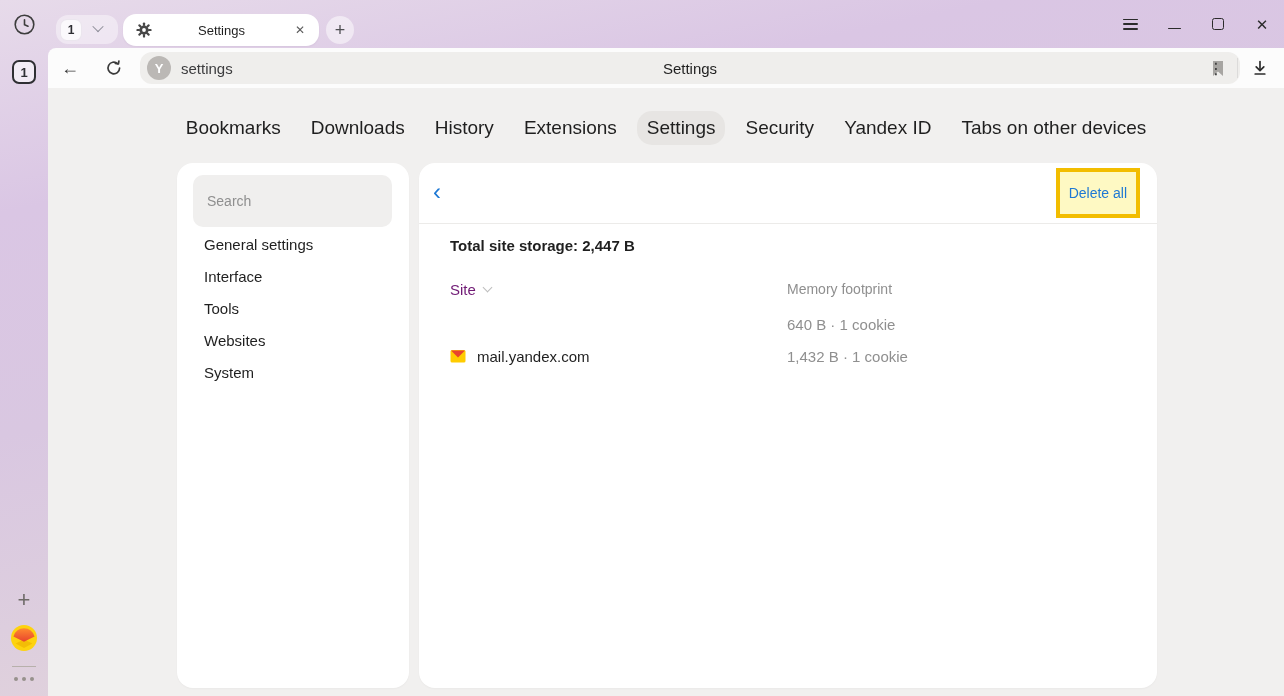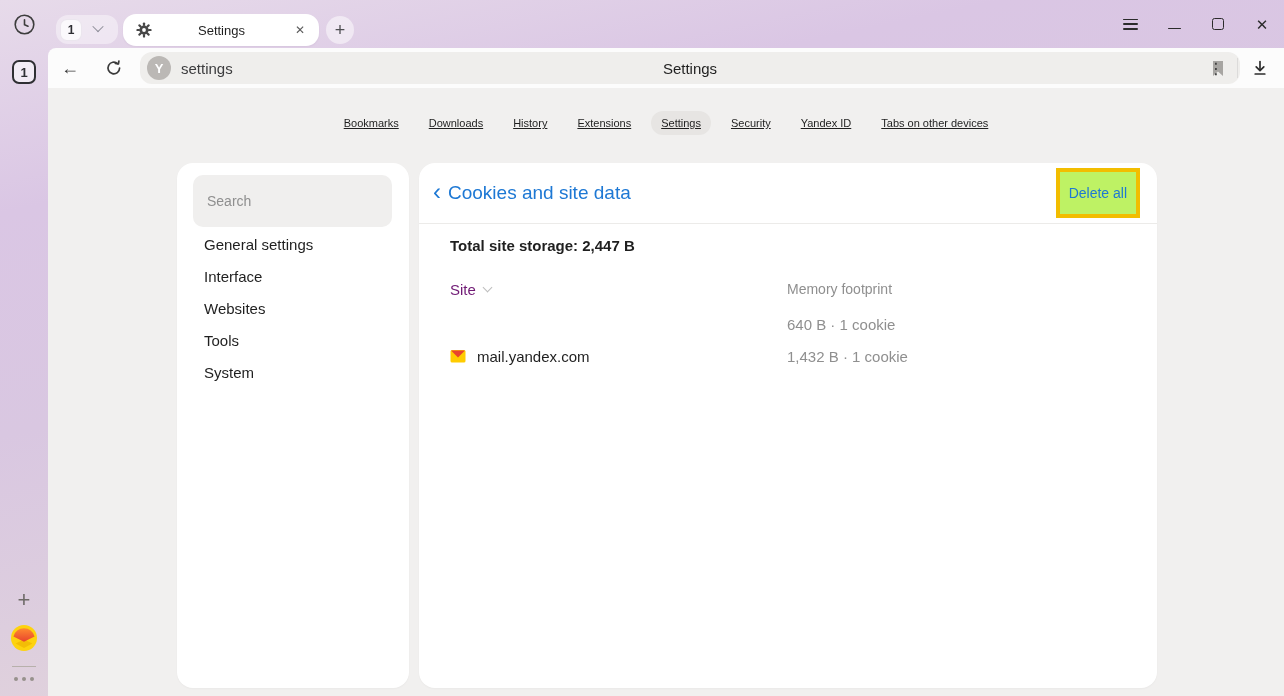--- a/index.html
+++ b/index.html
@@ -62,39 +62,39 @@
     display:flex; align-items:center; justify-content:center; }
   .rail-plus { left:12px; top:540px; width:24px; height:24px; font-size:22px; font-weight:300; color:#6e6a67; }
   .rail-mail { left:11px; top:577px; width:26px; height:26px; }
   .rail-div { left:12px; top:618px; width:24px; height:1px; background:#b7b0ab; }
   .rail-dots { left:12px; top:626px; width:24px; height:10px; display:flex; gap:4px; align-items:center; justify-content:center; }
   .rail-dots i { width:4px; height:4px; border-radius:50%; background:#97918c; }
 
   
   .content { left:48px; top:88px; width:1236px; height:608px; background:#f1f0ef; }
   .navrow { left:0; top:23px; width:1236px; display:flex; justify-content:center; gap:10px; }
-  .nav-item { font-size:11px; color:#1f1f1f; padding:6px 10px; border-radius:15px; white-space:nowrap;text-decoration:underline; }
+  .nav-item { font-size:19px; color:#1f1f1f; padding:6px 10px; border-radius:15px; white-space:nowrap; }
   .nav-item.active { background:#e7e5e3; }
 
   .card { background:#fff; border-radius:16px; box-shadow:0 1px 2px rgba(0,0,0,.03); }
   .side-card { left:129px; top:75px; width:232px; height:525px; }
   .search-box { left:16px; top:12px; width:199px; height:52px; }
   .search-box input { width:100%; height:100%; border:none; outline:none; background:#f0efee;
     border-radius:10px; padding:0 14px; font-size:14px; color:#1f1f1f;
     font-family:"Liberation Sans","DejaVu Sans",sans-serif; }
   .search-box input::placeholder { color:#8f8f8f; }
   .side-list { left:0; top:65px; width:187px; }
   .side-item { height:32px; display:flex; align-items:center; padding-left:27px; font-size:15px; color:#1f1f1f; cursor:default; }
 
   .main-card { left:371px; top:75px; width:738px; height:525px; }
   .panel-header { position:absolute; left:0; top:0; width:738px; height:61px;
     border-bottom:1px solid #ecebe9; display:flex; align-items:center; padding:0 17px 0 14px; }
   .back-chevron { font-size:24px; color:#1d78d4; line-height:1; margin-top:-3px; }
   .panel-title { font-size:19px; font-weight:500; color:#1d78d4; margin-left:7px; }
-  .hl-box { margin-left:auto; border:4px solid #f2bd00; background:#bef264; padding:12px 9px; }
+  .hl-box { margin-left:auto; border:4px solid #f2bd00; background:#fef9c3; padding:12px 9px; }
   .delete-btn { font-size:14px; color:#1d78d4; white-space:nowrap; cursor:pointer; background:none; border:none;
     font-family:"Liberation Sans","DejaVu Sans",sans-serif; }
   .storage-line { left:31px; top:74px; font-size:15px; font-weight:bold; color:#1f1f1f; }
   .thead { left:31px; top:118px; width:676px; height:22px; }
   .th-site { position:absolute; left:0; top:0; font-size:15px; color:#701a75; display:flex; align-items:center; }
   .sort-chev { width:7px; height:7px; border-right:1.6px solid #bdbdbd; border-bottom:1.6px solid #bdbdbd;
     transform:rotate(45deg); margin-left:8px; margin-top:-4px; }
   .th-mem { position:absolute; left:337px; top:0; font-size:14px; color:#8f8f8f; }
   .trow { position:absolute; left:31px; width:676px; height:32px; }
   .row-1 { top:145px; } .row-2 { top:177px; }
@@ -226,30 +226,29 @@
     <span class="nav-item">Tabs on other devices</span>
   </div>
 
   <div class="abs card side-card">
     <div class="abs search-box">
       <input type="text" placeholder="Search" style="">
     </div>
     <div class="abs side-list">
       <div class="side-item">General settings</div>
       <div class="side-item">Interface</div>
+      <div class="side-item">Tools</div>
       <div class="side-item">Websites</div>
-      <div class="side-item">Tools</div>
       <div class="side-item">System</div>
     </div>
   </div>
 
   <div class="abs card main-card">
     <div class="panel-header">
       <span class="back-chevron">‹</span>
-      <span class="panel-title">Cookies and site data</span>
       <span class="hl-box">
         <button class="delete-btn">Delete all</button>
       </span>
     </div>
 
     <div class="abs storage-line">Total site storage: 2,447 B</div>
 
     <div class="abs thead">
       <span class="th-site">
         <span>Site</span>

